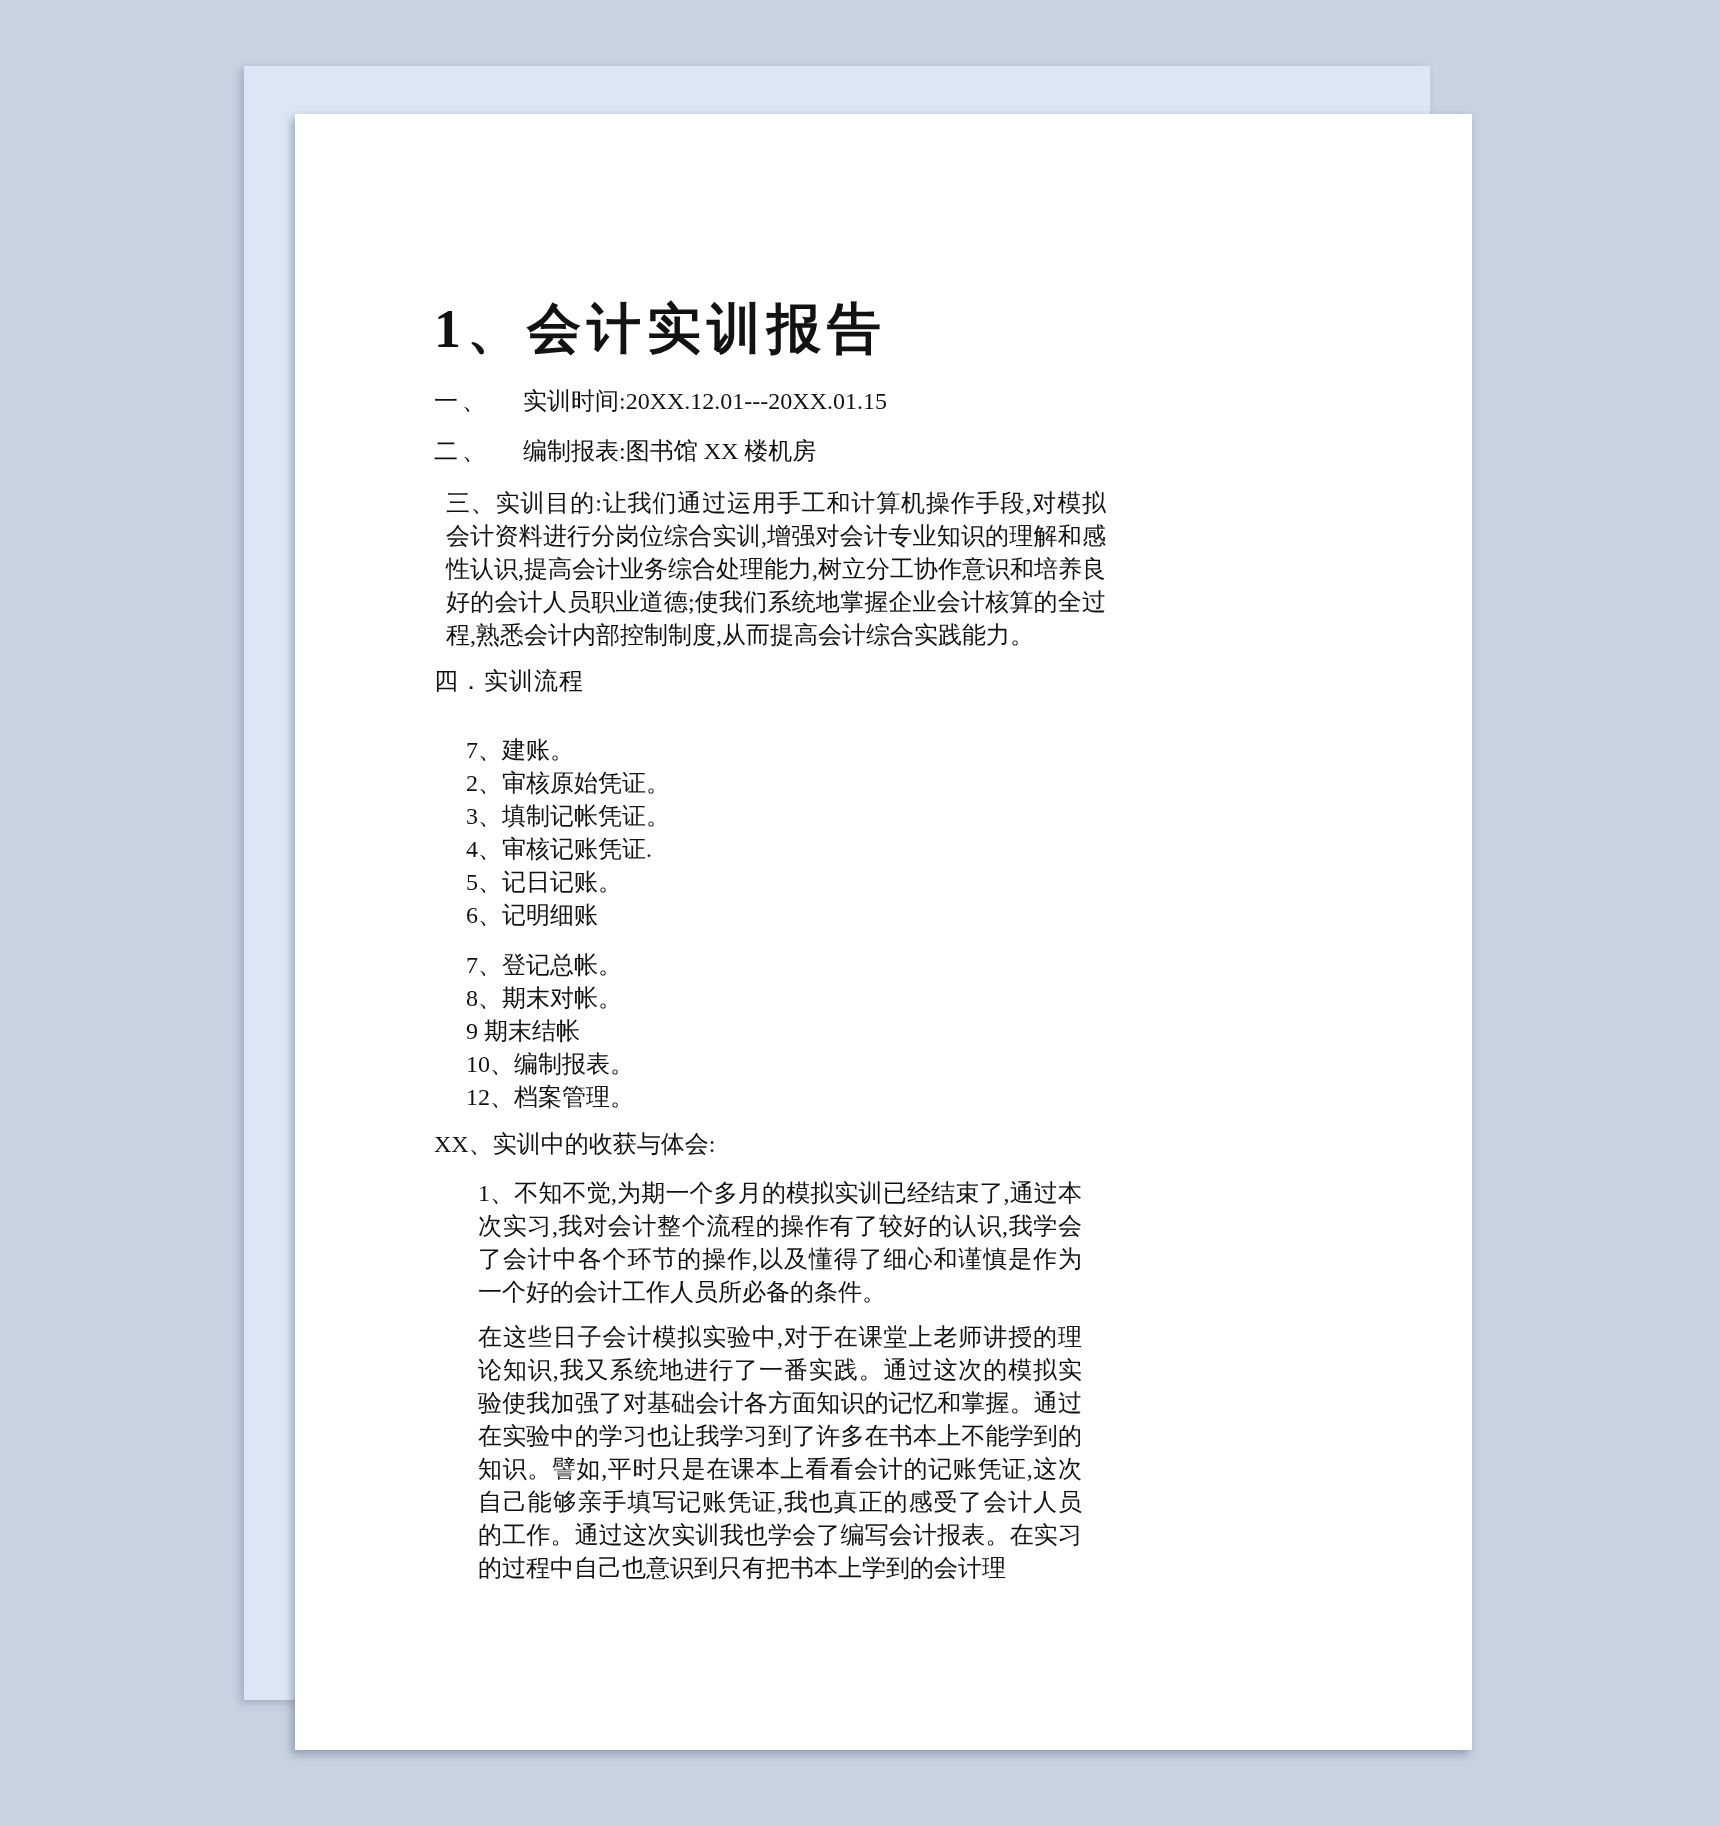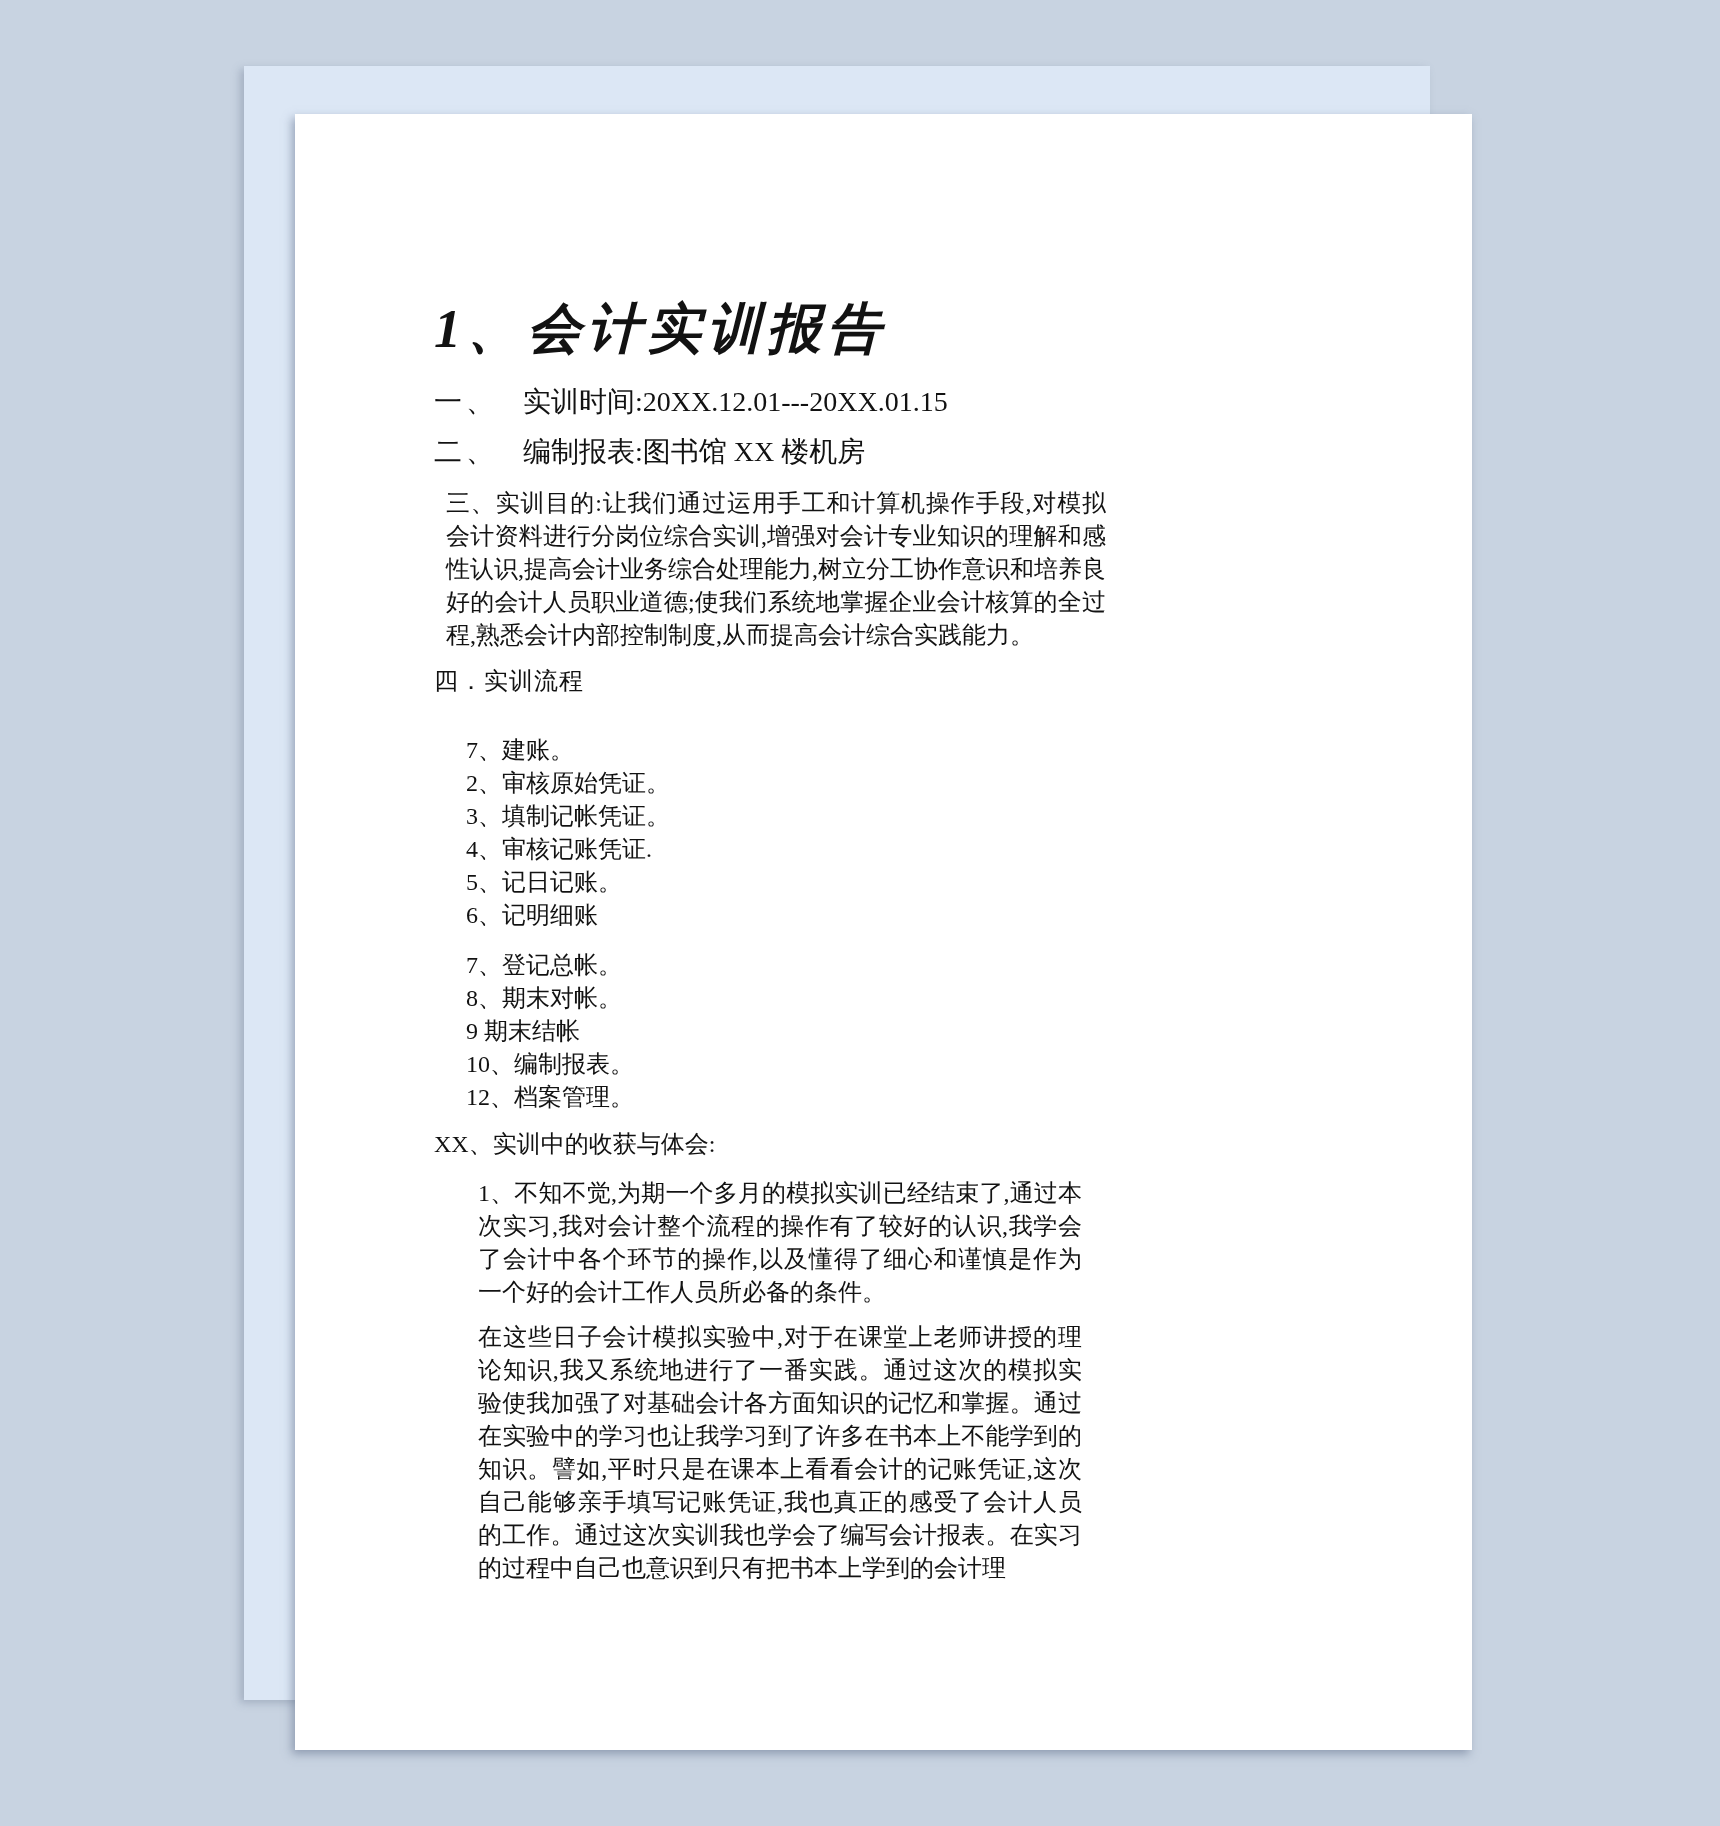--- a/index.html
+++ b/index.html
@@ -39,24 +39,23 @@
     top: 186px;
     width: 672px;
   }
   .doc-title {
     font-size: 54px;
     font-weight: bold;
     letter-spacing: 6px;
     line-height: 58px;
     margin: 0 0 27px 0;
     white-space: nowrap;
-    font-style: italic;
   }
   .num-line {
-    font-size: 28px;
+    font-size: 24px;
     line-height: 33px;
     margin: 3px 0 17px 0;
     white-space: nowrap;
   }
   .num-line .ord {
     display: inline-block;
     width: 89px;
     letter-spacing: 4px;
   }
   .num-line.place {

